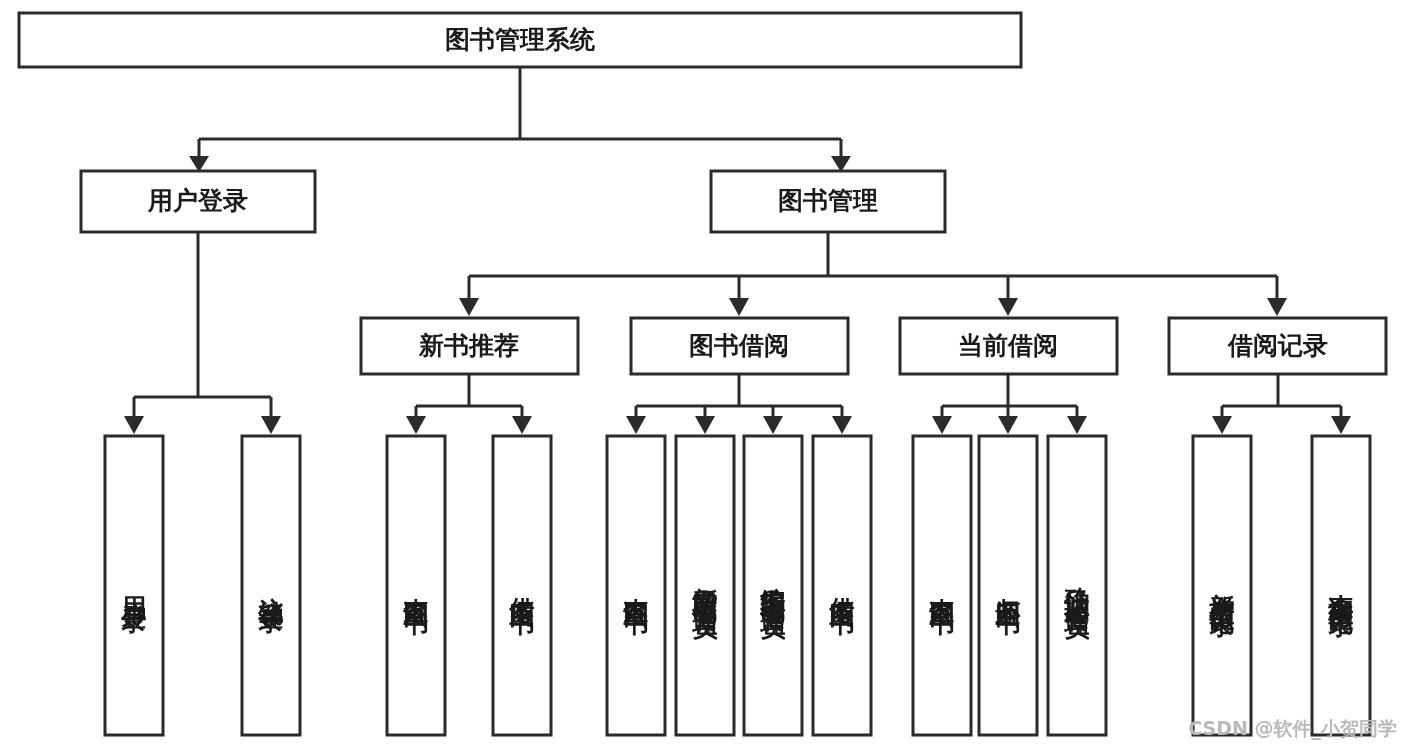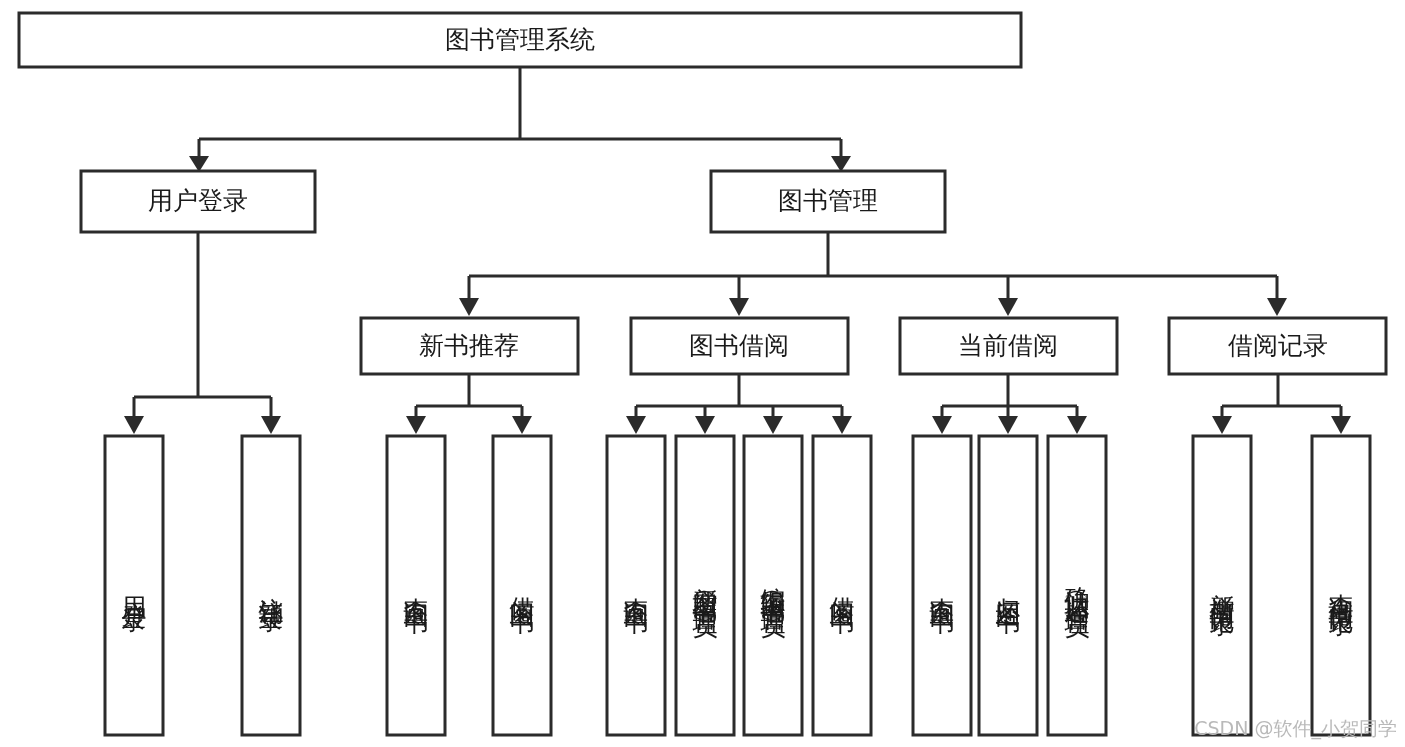--- a/index.html
+++ b/index.html
@@ -11,20 +11,21 @@
   body {
     width: 1405px;
     height: 747px;
     font-family: "DejaVu Sans", "Liberation Sans", sans-serif;
     overflow: hidden;
   }
   #diagram-root {
     position: relative;
     width: 1239px;
     height: 747px;
+    font-weight: bold;
   }
   svg#diagram-svg {
     position: absolute;
     left: 0;
     top: 0;
     width: 1405px;
     height: 747px;
     display: block;
   }
   .node-rect {

